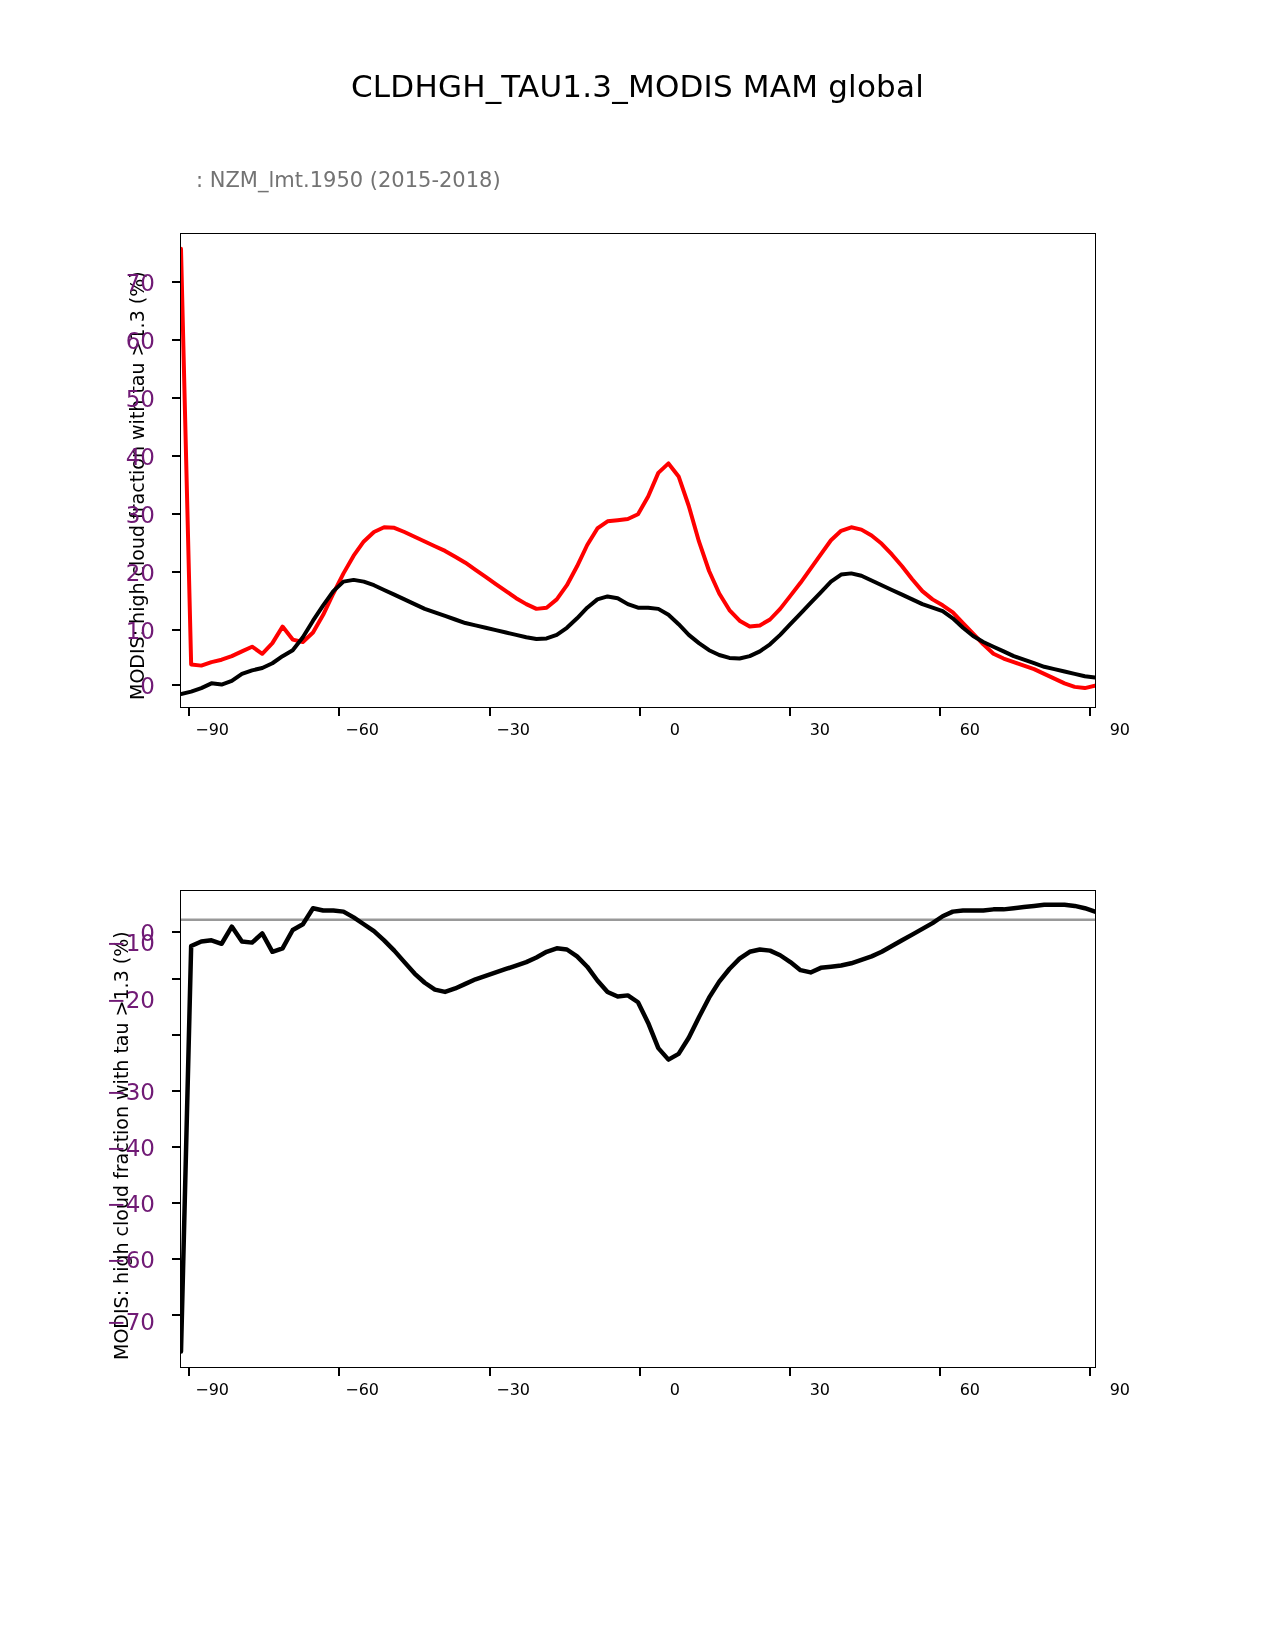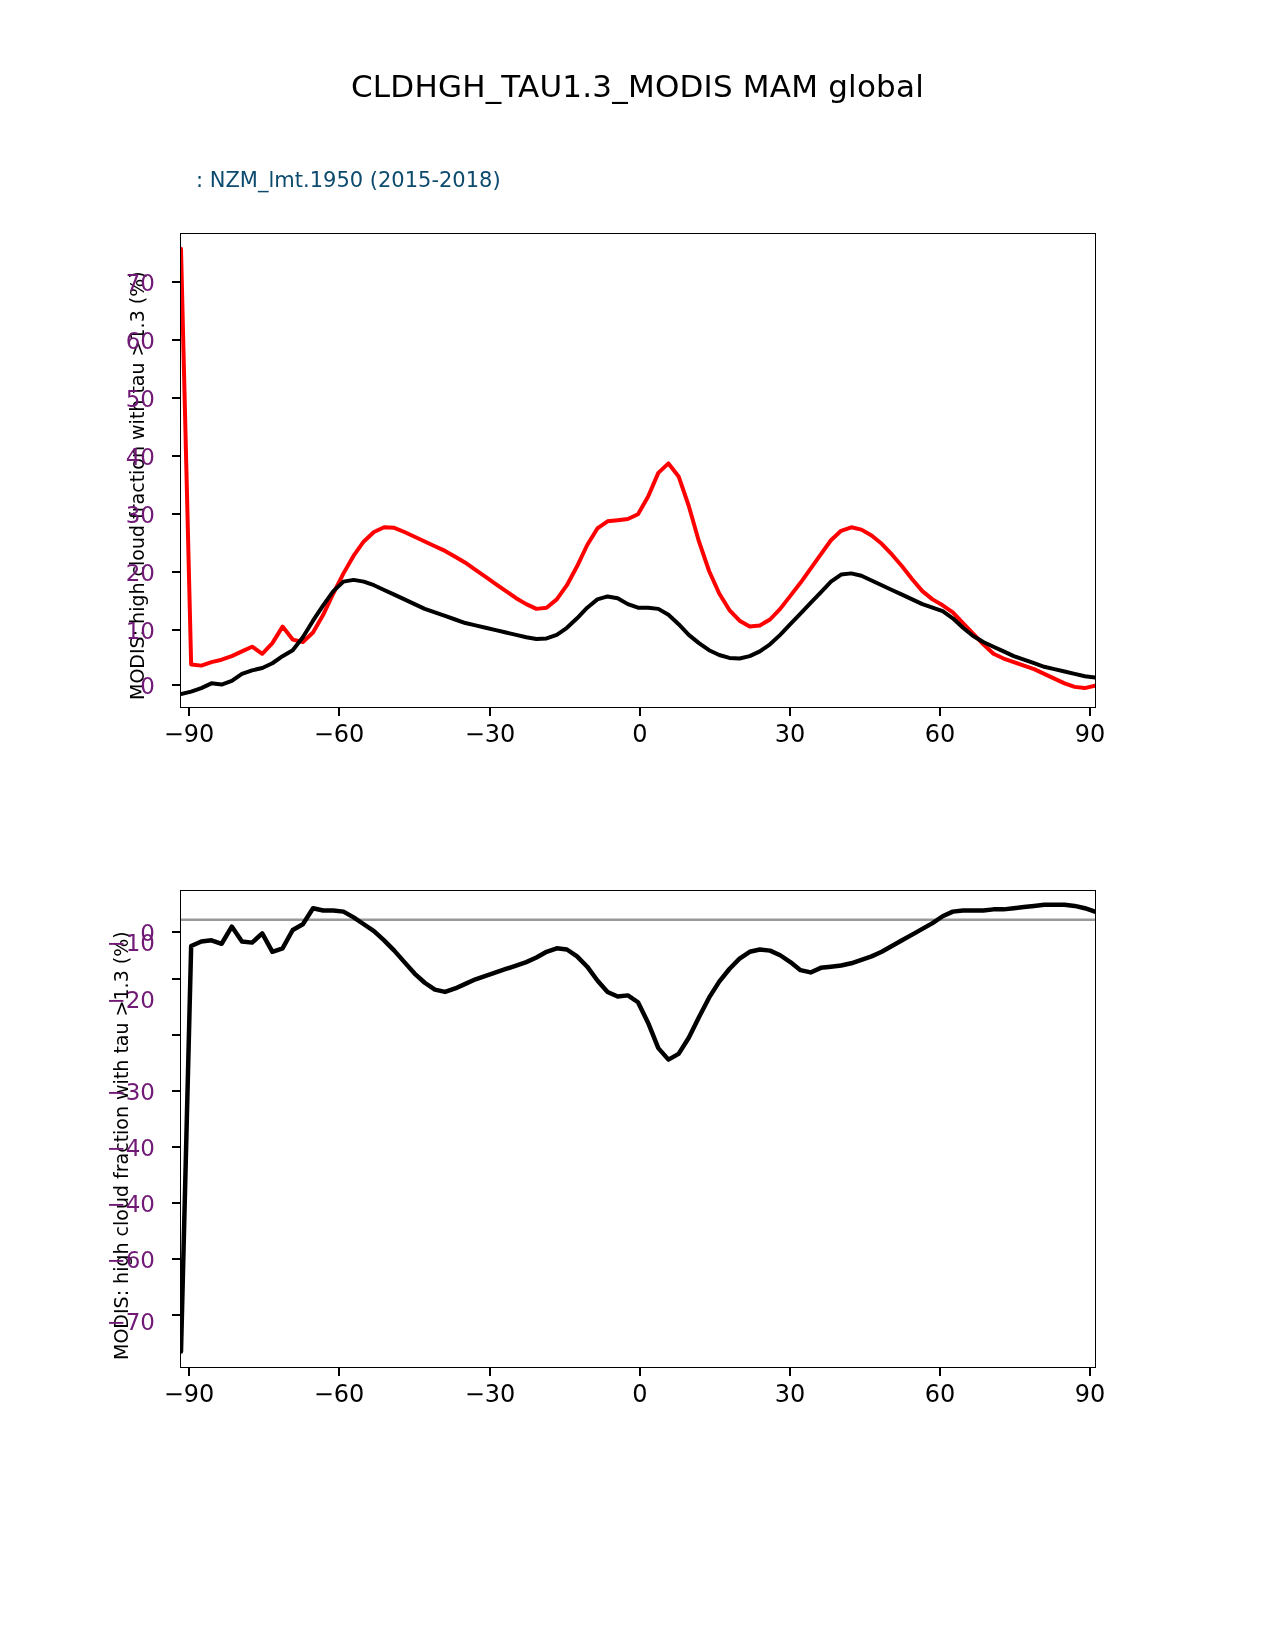--- a/index.html
+++ b/index.html
@@ -32,21 +32,21 @@
   }
   
   #legend-block {
     position: absolute;
     left: 196px;
     top: 165px;
     font-size: 21px;
     line-height: 31px;
   }
   #legend-model {
-    color: #0c4a6e;
+    color: #737373;
     white-space: pre;
   }
   #legend-reference {
     color: #ff0000;
     white-space: pre;
   }
   
   .panel {
     position: absolute;
     box-sizing: border-box;
@@ -92,22 +92,22 @@
   }
   .ytick {
     position: absolute;
     font-size: 23px;
     text-align: right;
     color: #701a75;
     white-space: pre;
   }
   .xtick {
     position: absolute;
-    font-size: 24px;
-    text-align: center;
+    font-size: 16px;
+    text-align: right;
     color: #000;
     white-space: pre;
   }
   #subtitle-bottom {
     position: absolute;
     left: 180px;
     top: 855px;
     width: 916px;
     text-align: center;
     font-size: 21px;

